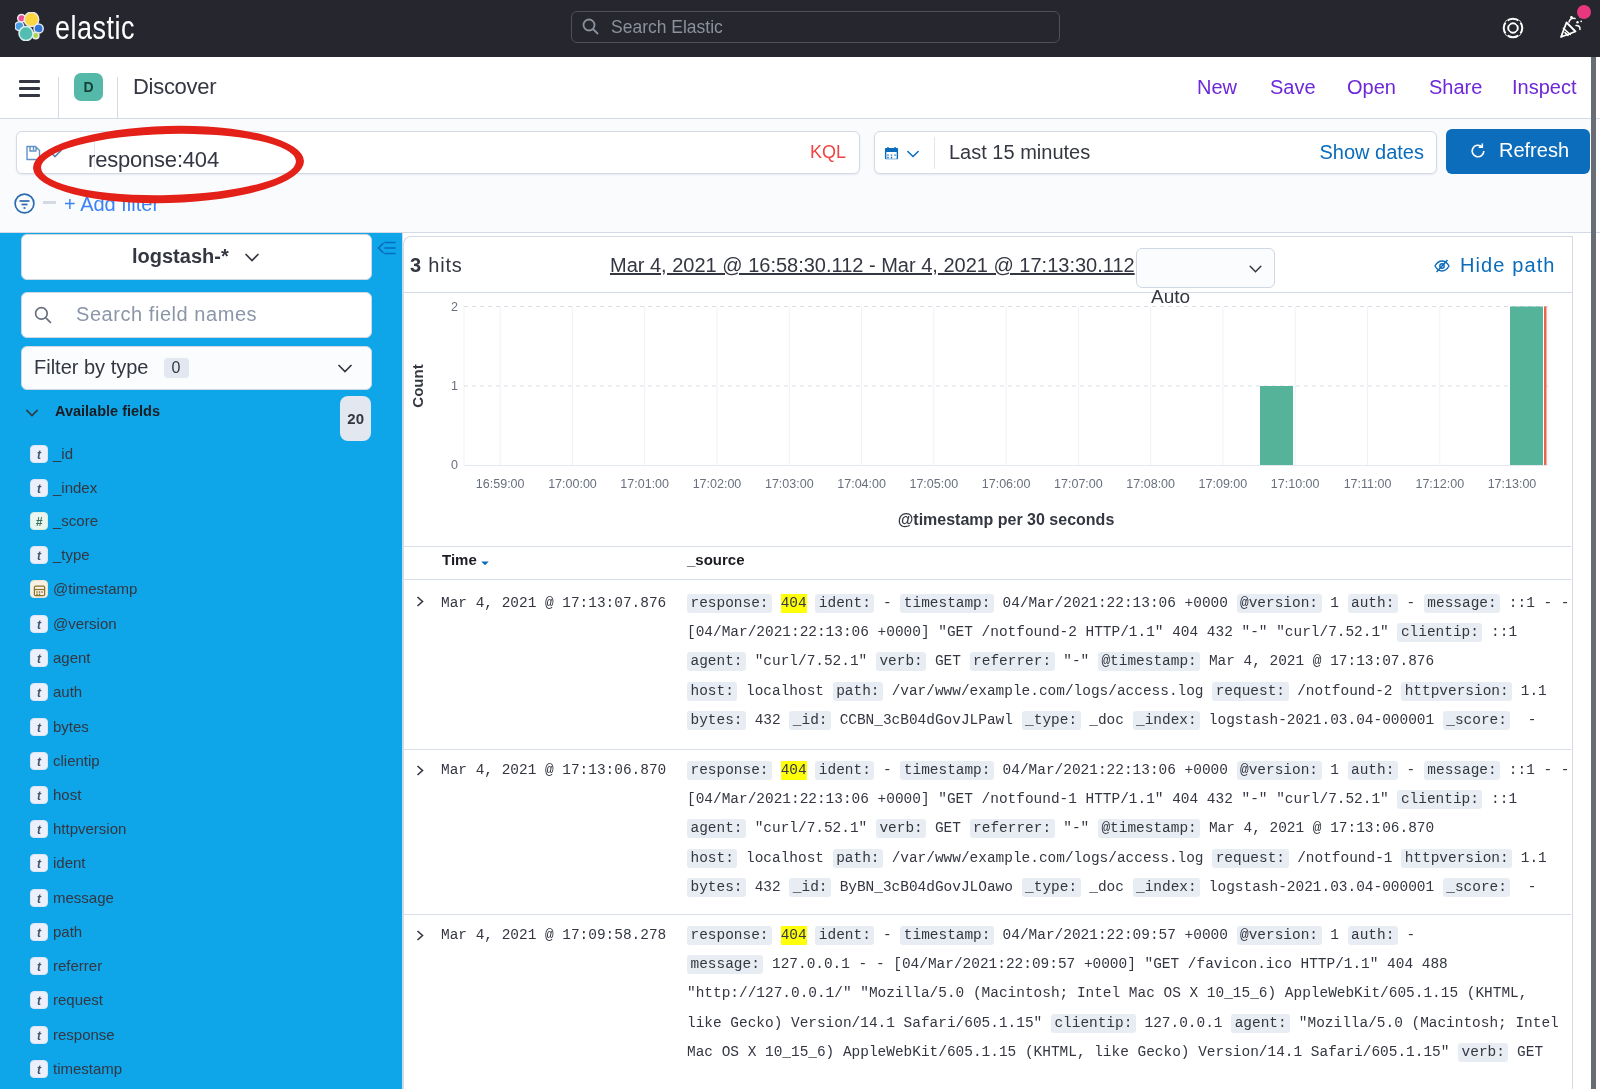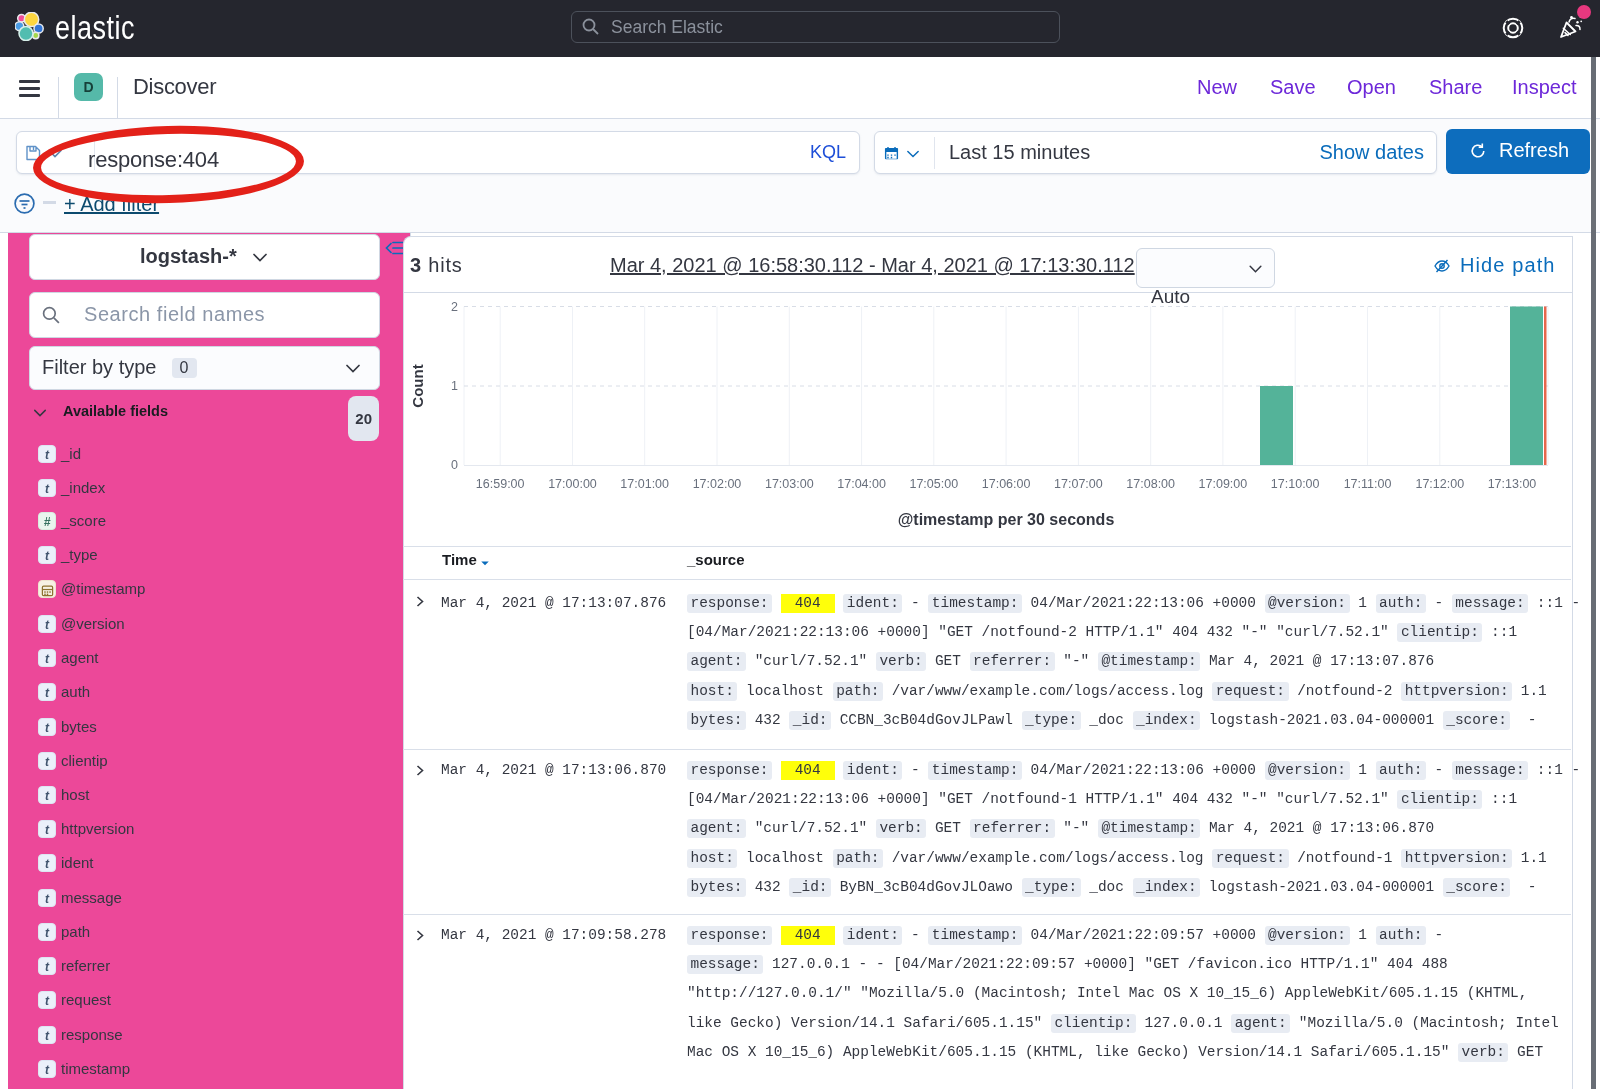--- a/index.html
+++ b/index.html
@@ -25,33 +25,33 @@
   background:#55b9a9; color:#163f38; font-weight:bold; font-size:14px; text-align:center; line-height:28px;}
 #title { position:absolute; left:133px; top:74px; font-size:22px; letter-spacing:-0.3px; font-weight:500; color:#343741;}
 .navlink { position:absolute; top:76px; font-size:20px; color:#6d28d9; }
 
 
 #qsec { position:absolute; left:0; top:119px; width:1600px; height:114px; background:#fafbfd;
   border-bottom:1px solid #d3dae6; }
 #qinput { position:absolute; left:16px; top:12px; width:844px; height:43px; background:#fff;
   border:1px solid #d3dae6; border-radius:6px; box-shadow:0 1px 2px rgba(152,162,179,0.2); }
 #qinput .qtext { position:absolute; left:71px; top:14.5px; font-size:22px; letter-spacing:-0.2px; color:#343741;}
-#qinput .kql { position:absolute; right:13px; top:10px; font-size:18px; color:#1d4ed8;}
+#qinput .kql { position:absolute; right:13px; top:10px; font-size:18px; color:#ef4444;}
 #dpick { position:absolute; left:874px; top:12px; width:563px; height:43px; background:#fff;
   border:1px solid #d3dae6; border-radius:6px; box-shadow:0 1px 2px rgba(152,162,179,0.2);}
 #dpick .dtext { position:absolute; left:74px; top:9px; font-size:20px; color:#343741;}
 #dpick .showdates { position:absolute; right:12px; top:9px; font-size:20px; color:#0a6cbb;}
 #refresh { position:absolute; left:1446px; top:10px; width:144px; height:45px; background:#0d6dbd;
   border-radius:6px; color:#fff; font-size:20px; }
 #refresh span { position:absolute; left:53px; top:10px; }
-#addfilter { position:absolute; left:64px; top:74px; font-size:20px; color:#0c4a6e;text-decoration:underline; }
+#addfilter { position:absolute; left:64px; top:74px; font-size:20px; color:#3b82f6; }
 .fdash { position:absolute; left:43px; top:82px; width:13px; height:2.5px; background:#d3dae6;}
 
 
-#sidebar { position:absolute; left:8px; top:233px; width:403px; height:856px; background:#ec4899;
+#sidebar { position:absolute; left:0; top:233px; width:403px; height:856px; background:#0ea5e9;
   border-right:1px solid #d3dae6; }
 .sbox { position:absolute; left:21px; width:351px; background:#fff; border:1px solid #cfd7e2; border-radius:6px;}
 #ixbox { top:1px; height:46px; }
 #ixbox .ixname { position:absolute; left:110px; top:10px;
   font-weight:bold; font-size:20px; }
 #searchf { top:59px; height:46px; }
 #searchf .ph { position:absolute; left:46px; top:10px; font-size:20px; letter-spacing:0.55px; color:#8b96a8;margin-left:8px;}
 #fbt { top:113px; height:44px; background:#fbfcfe;}
 #fbt .lbl { position:absolute; left:12px; top:9px; font-size:20px; }
 .cntbadge { display:inline-block; background:#e2e7f0; border-radius:4px; color:#343741;
@@ -80,21 +80,21 @@
 #hidechart { position:absolute; left:1056px; top:17px; font-size:20px; letter-spacing:1.1px; color:#0a6cbb;}
 
 
 #dtable { position:absolute; left:403px; top:546px; width:1170px; }
 .thead { position:absolute; top:10px; font-weight:bold; font-size:15px; color:#1a1c21;}
 .rowline { position:absolute; left:284px; font-family:"Liberation Mono",monospace;
   font-size:14.45px; white-space:nowrap; color:#343741; }
 .timecell { position:absolute; left:38px; font-family:"Liberation Mono",monospace; font-size:14.45px;}
 .chev { position:absolute; left:11px; width:12px; height:12px; }
 .fb { background:#e8ecf3; border-radius:3px; padding:1px 3.5px 2px; }
-.hl { background:#ffff0a; padding:1px 14px 2px; }
+.hl { background:#ffff0a; padding:1px 0 2px; }
 .hborder { position:absolute; left:0px; width:1168px; height:1px; background:#d9dfe9;}
 .rowline .fb { font-family:"Liberation Mono",monospace; }
 .timecell { color:#343741; }
 .chev { width:13px; height:13px; }
 
 
 #redellipse { position:absolute; left:33px; top:126px; width:271px; height:77px;
   border:8.5px solid #e32119; border-radius:50%; transform:rotate(-1.5deg); }
 
 

